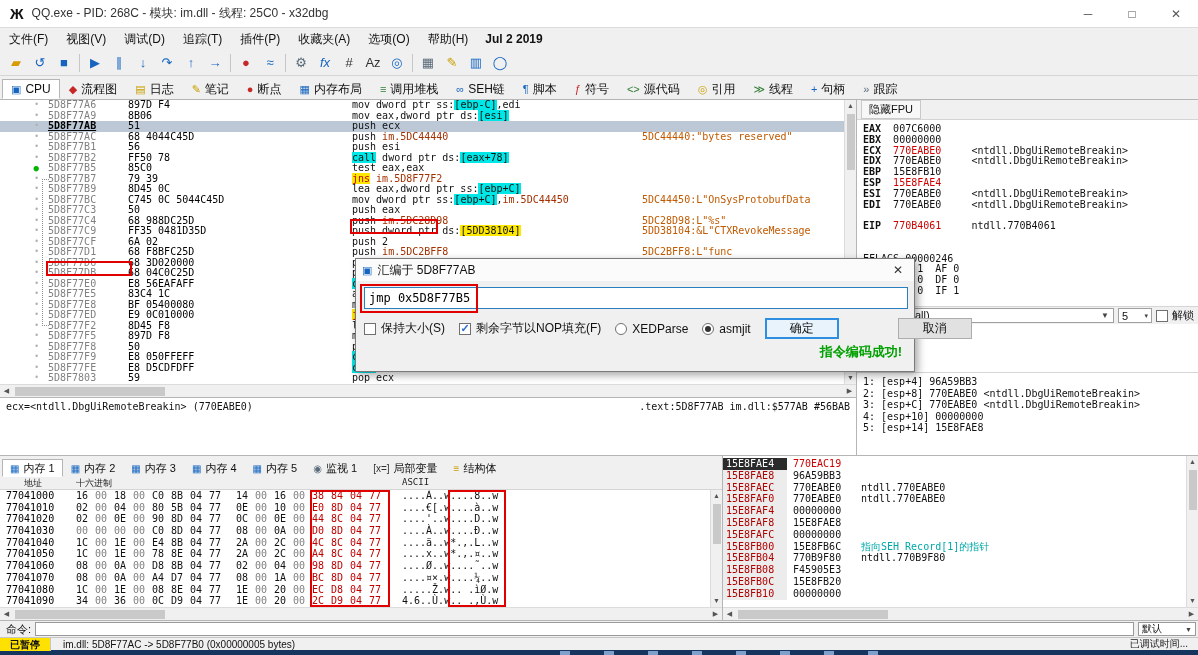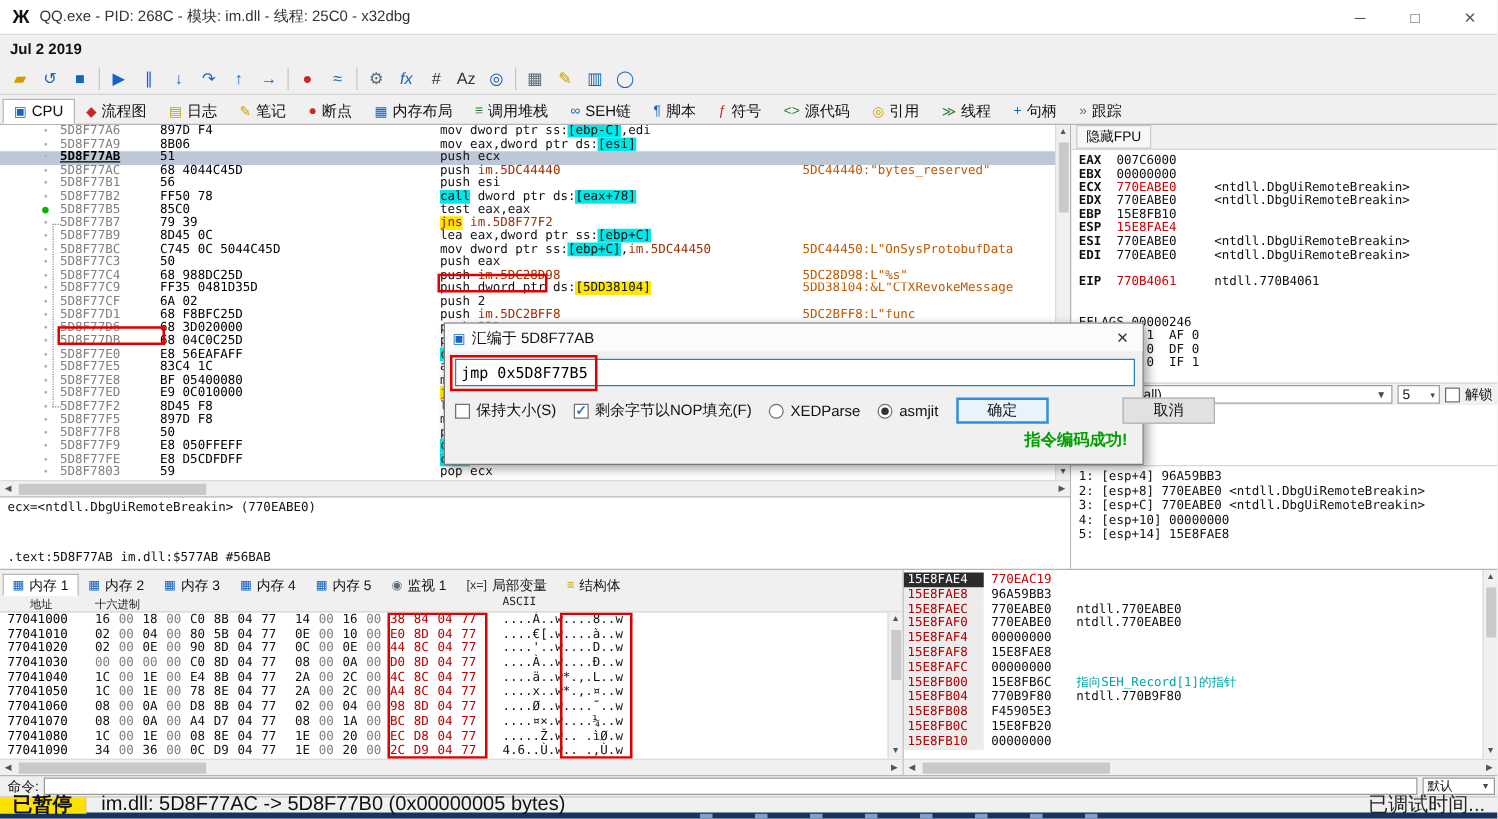--- a/index.html
+++ b/index.html
@@ -53,21 +53,21 @@
 
   .vscroll{width:12px;background:#f0f0f0;border-left:1px solid #dcdcdc;display:flex;flex-direction:column;align-items:center;}
   .sb-btn{font-size:7px;color:#555;height:12px;line-height:12px;}
   .sb-thumb-v{width:8px;background:#c9c9c9;height:56px;margin-top:2px;}
   .sb-fill{flex:1;}
 
   .hscroll{height:13px;background:#f0f0f0;border-top:1px solid #dcdcdc;display:flex;align-items:center;}
   .sb-btn-h{width:13px;text-align:center;font-size:7px;color:#555;}
   .sb-thumb-h{height:9px;background:#c9c9c9;width:150px;margin:0 2px;}
 
-  .infobox{height:58px;background:#fff;border-top:1px solid #b5b5b5;font-family:"DejaVu Sans Mono",monospace;font-size:10px;padding:3px 6px;display:flex;flex-direction:column;justify-content:space-between;gap:11px;}
+  .infobox{height:58px;background:#fff;border-top:1px solid #b5b5b5;font-family:"DejaVu Sans Mono",monospace;font-size:10px;padding:3px 6px;display:flex;flex-direction:row;justify-content:space-between;gap:11px;}
 
   
   .right-col{flex:1;display:flex;flex-direction:column;background:#fff;border-left:1px solid #b5b5b5;}
   .fpu-strip{height:20px;background:#f0f0f0;border-bottom:1px solid #d5d5d5;display:flex;align-items:center;}
   .fpu-btn{margin-left:4px;font-size:11px;padding:1px 7px;background:#f7f7f7;border:1px solid #c9c9c9;}
   .regs{height:186px;font-family:"DejaVu Sans Mono",monospace;font-size:10px;line-height:10.8px;padding:4px 0 0 6px;white-space:pre;overflow:hidden;}
   .rname{font-weight:bold;}
   .chg{color:#d00000;}
   .convbar{height:18px;background:#f0f0f0;border-top:1px solid #d5d5d5;display:flex;align-items:center;gap:4px;padding:0 4px;font-size:11px;}
   .convsel{flex:1;background:#fff;border:1px solid #a0a0a0;height:15px;display:flex;align-items:center;padding:0 4px;}
@@ -110,21 +110,21 @@
   .scmt{flex:1;white-space:pre;overflow:hidden;}
   .c-red{color:#d00000;}
   .c-cyan{color:#00a8a8;}
 
   
   .cmdbar{height:17px;display:flex;align-items:center;background:#f0f0f0;border-top:1px solid #b5b5b5;font-size:11px;gap:4px;padding:0 2px;}
   .cmd-label{padding-left:4px;}
   .cmd-input{flex:1;height:14px;border:1px solid #9a9a9a;background:#fff;font-family:"DejaVu Sans Mono",monospace;font-size:10px;padding:0 3px;}
   .cmd-drop{width:58px;height:14px;border:1px solid #9a9a9a;background:#fff;display:flex;align-items:center;padding:0 3px;font-size:10px;}
   .cmd-drop .arr{margin-left:auto;font-size:7px;color:#444;}
-  .statusbar{height:13px;display:flex;align-items:center;background:#f0f0f0;border-top:1px solid #c6c6c6;font-size:16px;}
+  .statusbar{height:13px;display:flex;align-items:center;background:#f0f0f0;border-top:1px solid #c6c6c6;font-size:10px;}
   .badge{background:#ffe100;font-weight:bold;padding:0 10px;height:13px;line-height:13px;border-right:1px solid #c6c6c6;}
   .status-msg{padding-left:12px;}
   .status-right{margin-left:auto;padding-right:10px;color:#222;}
   .taskbar{height:5px;background:#16355e;display:flex;align-items:flex-end;gap:34px;padding-left:560px;}
   .tk{width:10px;height:4px;background:#7da0cc;}
 
   
   .dialog{position:absolute;left:355px;top:258px;width:560px;height:114px;background:#f0f0f0;border:1px solid #7a7a7a;box-shadow:3px 3px 8px rgba(0,0,0,.35);z-index:50;}
   .dlg-title{height:22px;display:flex;align-items:center;padding-left:6px;background:#fbfbfb;font-size:12px;gap:5px;}
   .dlg-ico{color:#1565c0;font-size:11px;}
@@ -149,20 +149,30 @@
   <span class="title-icon">Ж</span>
   <span class="title-text">QQ.exe - PID: 268C - 模块: im.dll - 线程: 25C0 - x32dbg</span>
   <div class="title-controls">
     <span class="tc">─</span>
     <span class="tc">□</span>
     <span class="tc">✕</span>
   </div>
 </div>
 
 <div class="menubar">
+  <span style="display:flex">
+      <span class="menu-item">文件(F)</span>
+      <span class="menu-item">视图(V)</span>
+      <span class="menu-item">调试(D)</span>
+      <span class="menu-item">追踪(T)</span>
+      <span class="menu-item">插件(P)</span>
+      <span class="menu-item">收藏夹(A)</span>
+      <span class="menu-item">选项(O)</span>
+      <span class="menu-item">帮助(H)</span>
+    </span>
   <span class="menu-date">Jul 2 2019</span>
 </div>
 
 <div class="toolbar">
   <span style="display:flex;align-items:center;">
       <span class="tbi" style="color: rgb(215, 155, 0);">▰</span>
       <span class="tbi" style="color: rgb(21, 101, 192);">↺</span>
       <span class="tbi" style="color: rgb(21, 101, 192);">■</span>
       <span class="tb-sep"></span>
       <span class="tbi" style="color: rgb(21, 101, 192);">▶</span>

